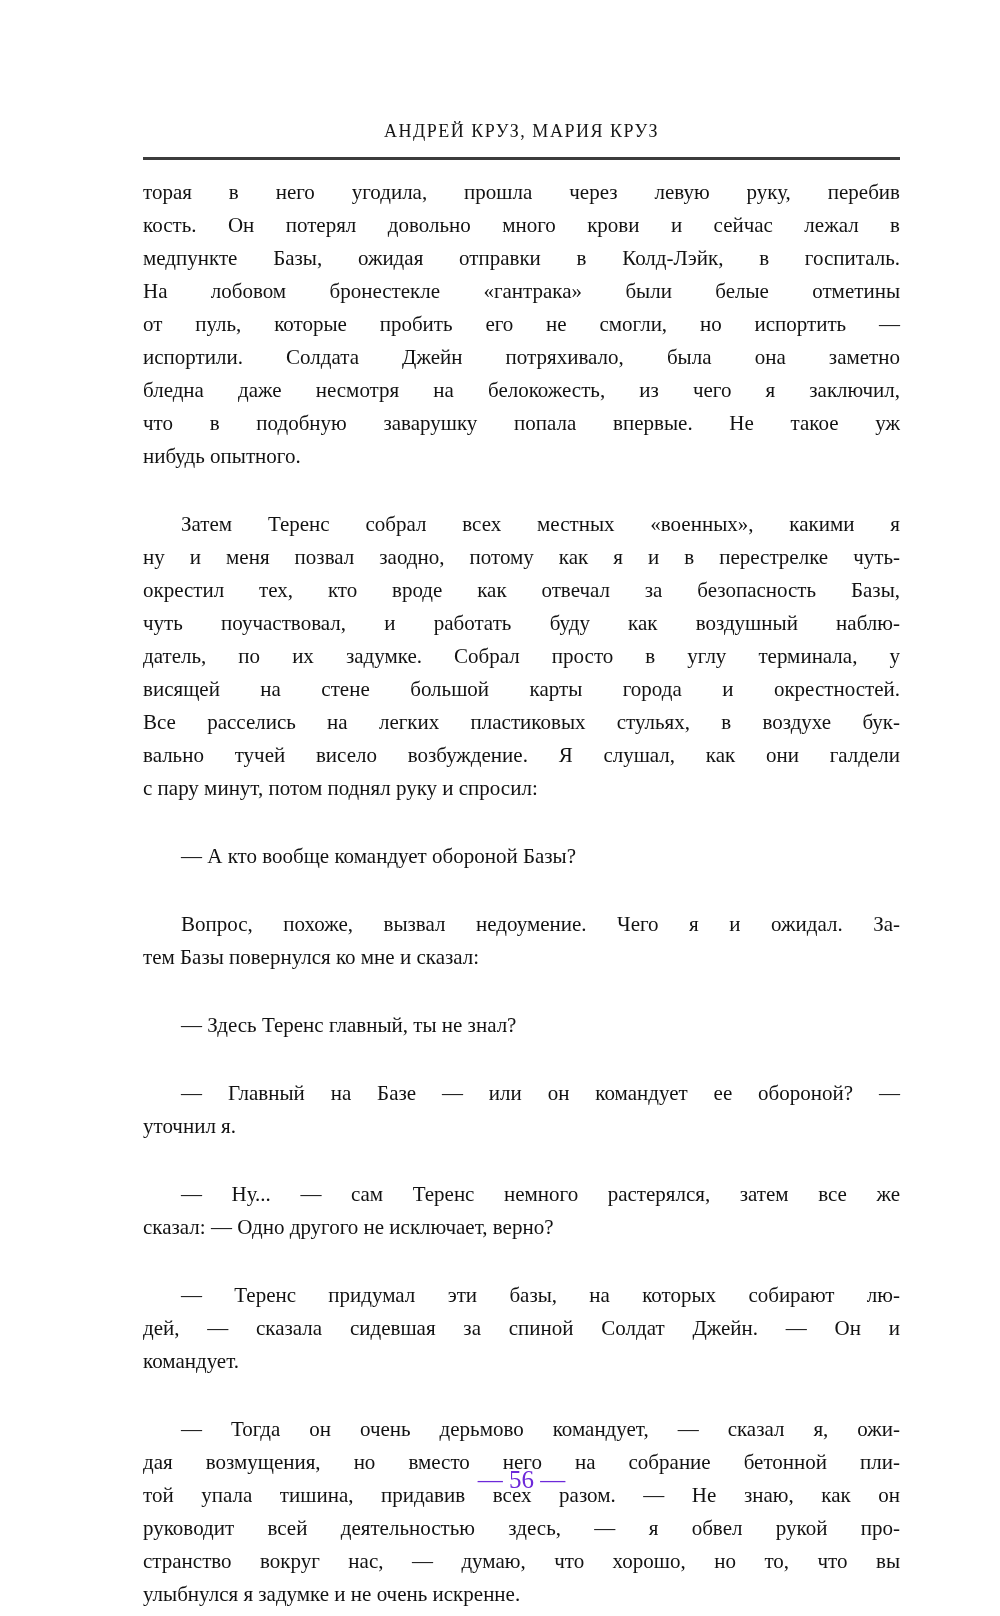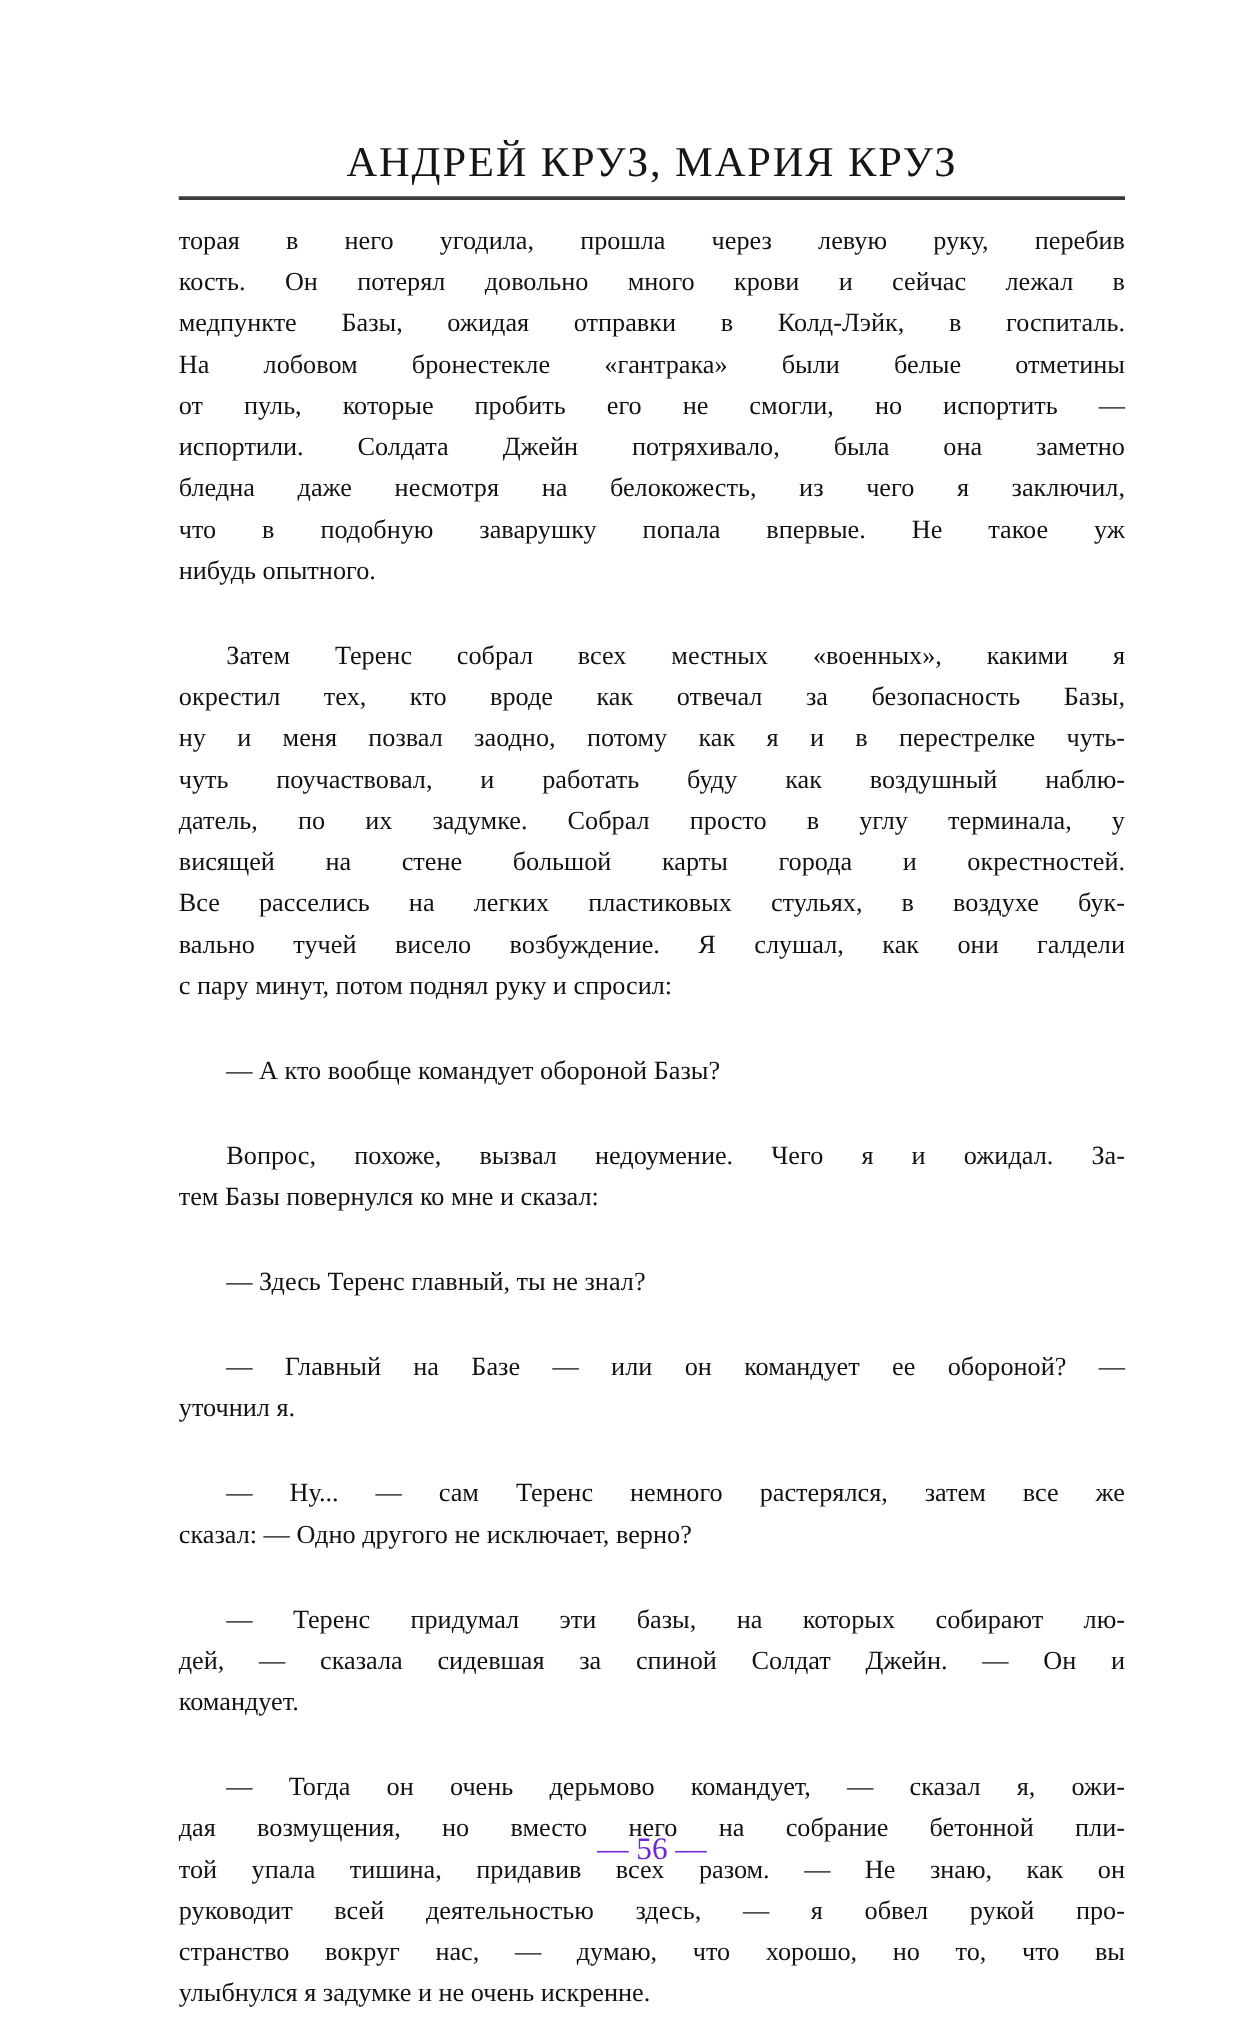--- a/index.html
+++ b/index.html
@@ -15,21 +15,21 @@
     font-family: "Liberation Serif", "DejaVu Serif", serif;
     color: #121212;
     overflow: hidden;
   }
   .header-title {
     position: absolute;
     top: 116px;
     left: 143px;
     width: 757px;
     text-align: center;
-    font-size: 34px;
+    font-size: 18px;
     line-height: 30px;
     letter-spacing: 1.5px;
     color: #161616;
     white-space: nowrap;
   }
   .header-rule {
     position: absolute;
     top: 157px;
     left: 143px;
     width: 757px;
@@ -79,22 +79,22 @@
       <div class="line just">торая в него угодила, прошла через левую руку, перебив</div>
       <div class="line just">кость. Он потерял довольно много крови и сейчас лежал в</div>
       <div class="line just">медпункте Базы, ожидая отправки в Колд-Лэйк, в госпиталь.</div>
       <div class="line just">На лобовом бронестекле «гантрака» были белые отметины</div>
       <div class="line just">от пуль, которые пробить его не смогли, но испортить —</div>
       <div class="line just">испортили. Солдата Джейн потряхивало, была она заметно</div>
       <div class="line just">бледна даже несмотря на белокожесть, из чего я заключил,</div>
       <div class="line just">что в подобную заварушку попала впервые. Не такое уж</div>
       <div class="line">нибудь опытного.</div>
       <div class="line just indent">Затем Теренс собрал всех местных «военных», какими я</div>
+      <div class="line just">ну и меня позвал заодно, потому как я и в перестрелке чуть-</div>
       <div class="line just">окрестил тех, кто вроде как отвечал за безопасность Базы,</div>
-      <div class="line just">ну и меня позвал заодно, потому как я и в перестрелке чуть-</div>
       <div class="line just">чуть поучаствовал, и работать буду как воздушный наблю-</div>
       <div class="line just">датель, по их задумке. Собрал просто в углу терминала, у</div>
       <div class="line just">висящей на стене большой карты города и окрестностей.</div>
       <div class="line just">Все расселись на легких пластиковых стульях, в воздухе бук-</div>
       <div class="line just">вально тучей висело возбуждение. Я слушал, как они галдели</div>
       <div class="line">с пару минут, потом поднял руку и спросил:</div>
       <div class="line indent">— А кто вообще командует обороной Базы?</div>
       <div class="line just indent">Вопрос, похоже, вызвал недоумение. Чего я и ожидал. За-</div>
       <div class="line">тем Базы повернулся ко мне и сказал:</div>
       <div class="line indent">— Здесь Теренс главный, ты не знал?</div>

